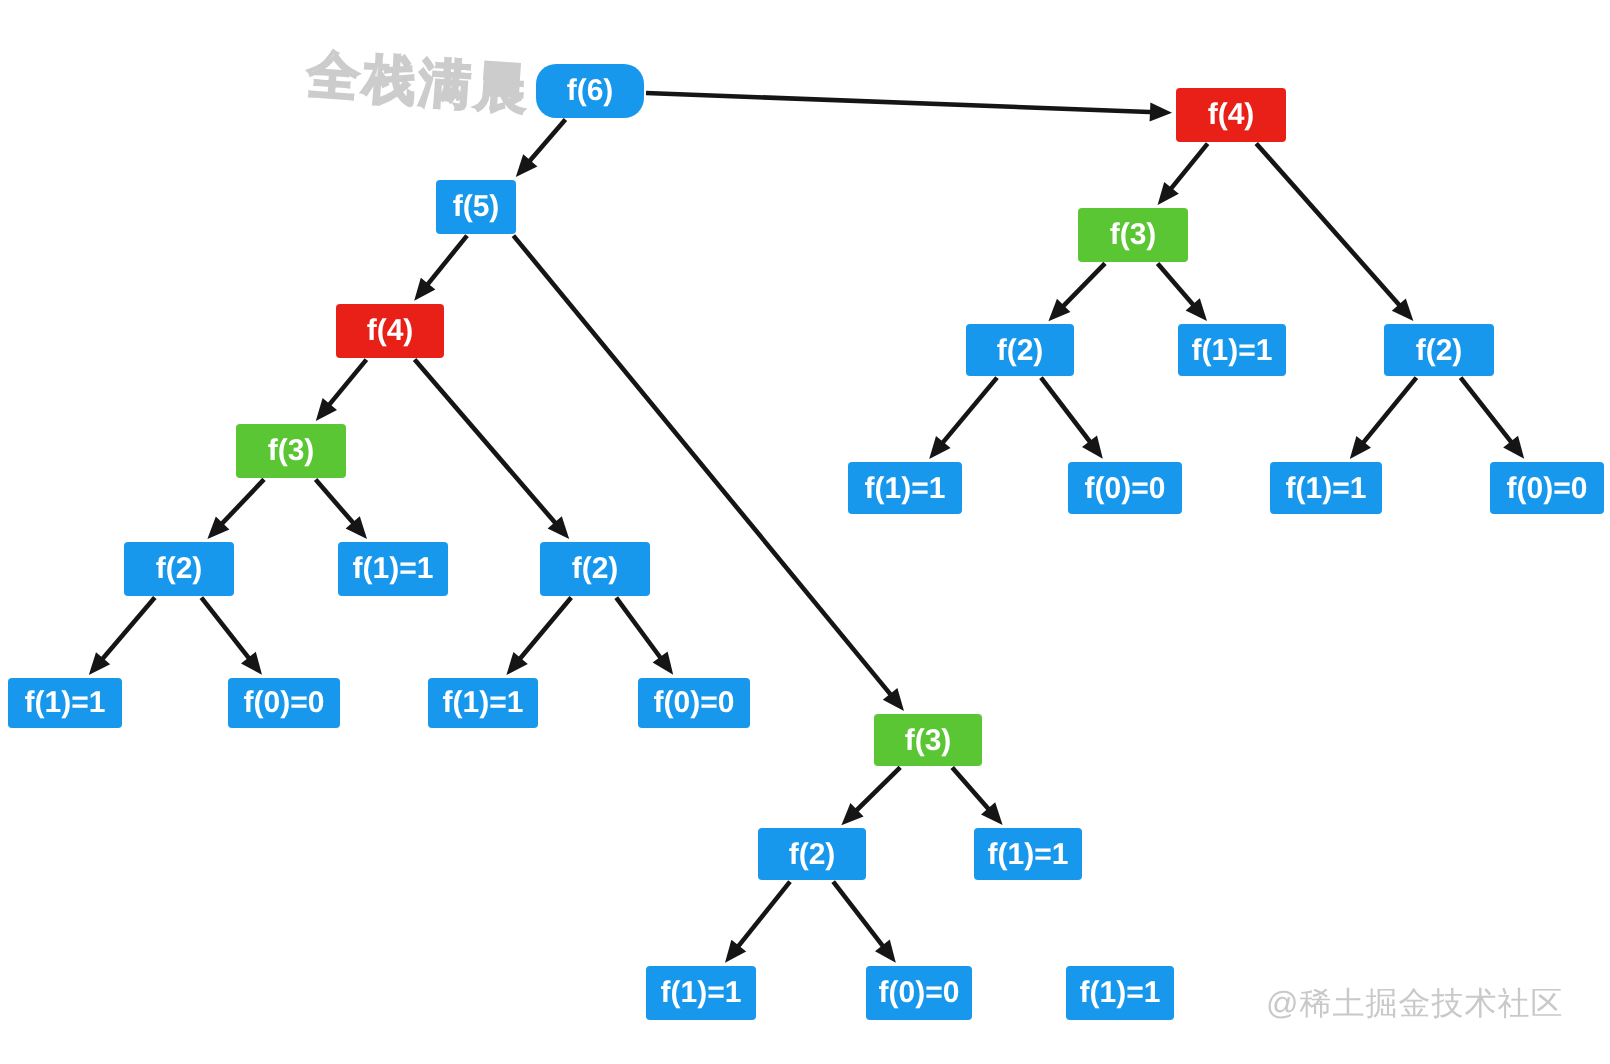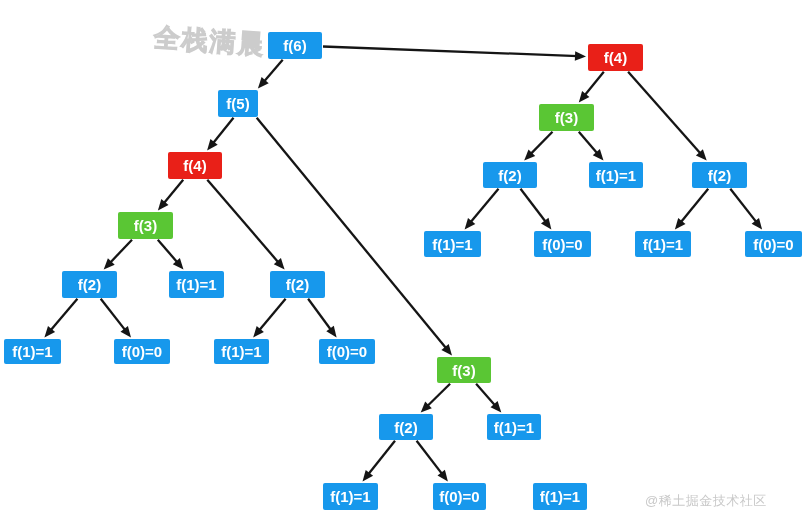--- a/index.html
+++ b/index.html
@@ -32,25 +32,24 @@
     letter-spacing:2px;
     color:#e6e6e6;
     -webkit-text-stroke:1px #cccccc;
     transform:rotate(4deg);
     transform-origin:left top;
     user-select:none;
   }
   .wm-bottom {
     position:absolute;
     left:633px; top:492px;
-    font-size:13px;
+    font-size:16px;
     color:#c9c9c9;
     letter-spacing:0.5px;
     user-select:none;
-    margin-left:12px;
   }
 </style>
 </head>
 <body>
 
 <div id="stage">
   <svg id="edges" width="805" height="532" viewBox="0 0 805 532">
       <line x1="282.7" y1="59.8" x2="263.2" y2="82.4" stroke="#151515" stroke-width="2.3"></line>
       <polygon points="257.9,88.5 261.6,77.1 268.7,83.2" fill="#151515"></polygon>
       <line x1="323.0" y1="46.5" x2="578.0" y2="56.1" stroke="#151515" stroke-width="2.3"></line>
@@ -94,21 +93,21 @@
       <line x1="498.5" y1="188.8" x2="469.7" y2="223.3" stroke="#151515" stroke-width="2.3"></line>
       <polygon points="464.6,229.5 468.0,218.0 475.3,224.0" fill="#151515"></polygon>
       <line x1="520.5" y1="188.8" x2="546.6" y2="223.0" stroke="#151515" stroke-width="2.3"></line>
       <polygon points="551.4,229.4 541.0,223.5 548.5,217.8" fill="#151515"></polygon>
       <line x1="708.2" y1="188.8" x2="680.0" y2="223.3" stroke="#151515" stroke-width="2.3"></line>
       <polygon points="674.9,229.5 678.2,218.0 685.5,223.9" fill="#151515"></polygon>
       <line x1="730.3" y1="188.8" x2="757.2" y2="223.1" stroke="#151515" stroke-width="2.3"></line>
       <polygon points="762.1,229.4 751.6,223.7 759.0,217.9" fill="#151515"></polygon>
     </svg>
 
-  <div class="node" style="left: 268px; top: 32px; width: 54px; height: 27px; background: rgb(23, 152, 236);">f(6)</div>
+  <div class="node" style="left: 268px; top: 32px; width: 54px; height: 27px; background: rgb(23, 152, 236); border-radius: 10px;">f(6)</div>
     <div class="node" style="left: 218px; top: 90px; width: 40px; height: 27px; background: rgb(23, 152, 236);">f(5)</div>
     <div class="node" style="left: 168px; top: 152px; width: 54px; height: 27px; background: rgb(233, 32, 24);">f(4)</div>
     <div class="node" style="left: 118px; top: 212px; width: 55px; height: 27px; background: rgb(90, 198, 52);">f(3)</div>
     <div class="node" style="left: 62px; top: 271px; width: 55px; height: 27px; background: rgb(23, 152, 236);">f(2)</div>
     <div class="node" style="left: 4px; top: 339px; width: 57px; height: 25px; background: rgb(23, 152, 236);">f(1)=1</div>
     <div class="node" style="left: 114px; top: 339px; width: 56px; height: 25px; background: rgb(23, 152, 236);">f(0)=0</div>
     <div class="node" style="left: 169px; top: 271px; width: 55px; height: 27px; background: rgb(23, 152, 236);">f(1)=1</div>
     <div class="node" style="left: 270px; top: 271px; width: 55px; height: 27px; background: rgb(23, 152, 236);">f(2)</div>
     <div class="node" style="left: 214px; top: 339px; width: 55px; height: 25px; background: rgb(23, 152, 236);">f(1)=1</div>
     <div class="node" style="left: 319px; top: 339px; width: 56px; height: 25px; background: rgb(23, 152, 236);">f(0)=0</div>

